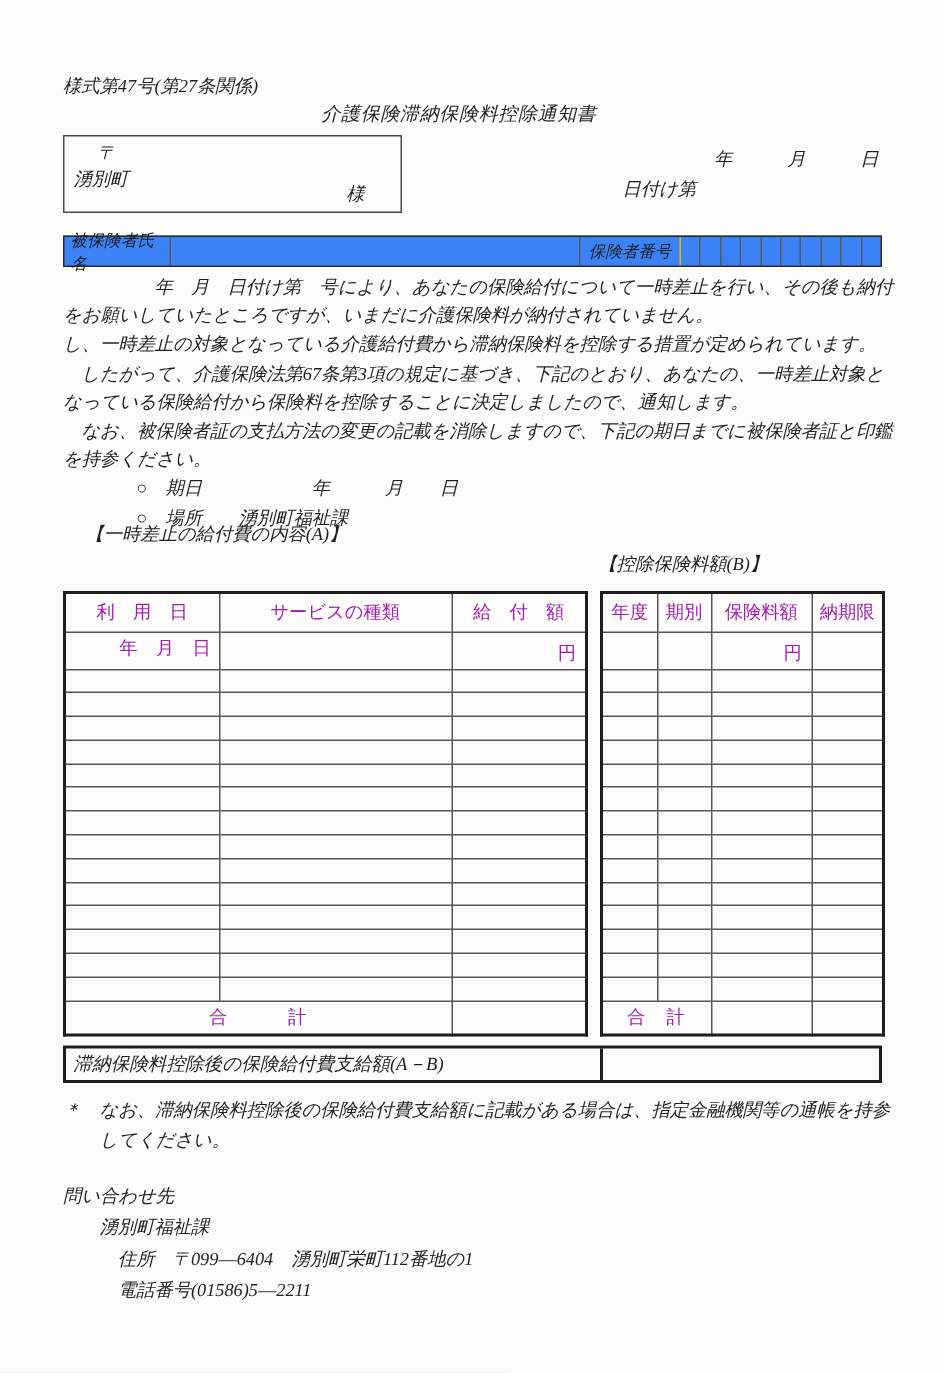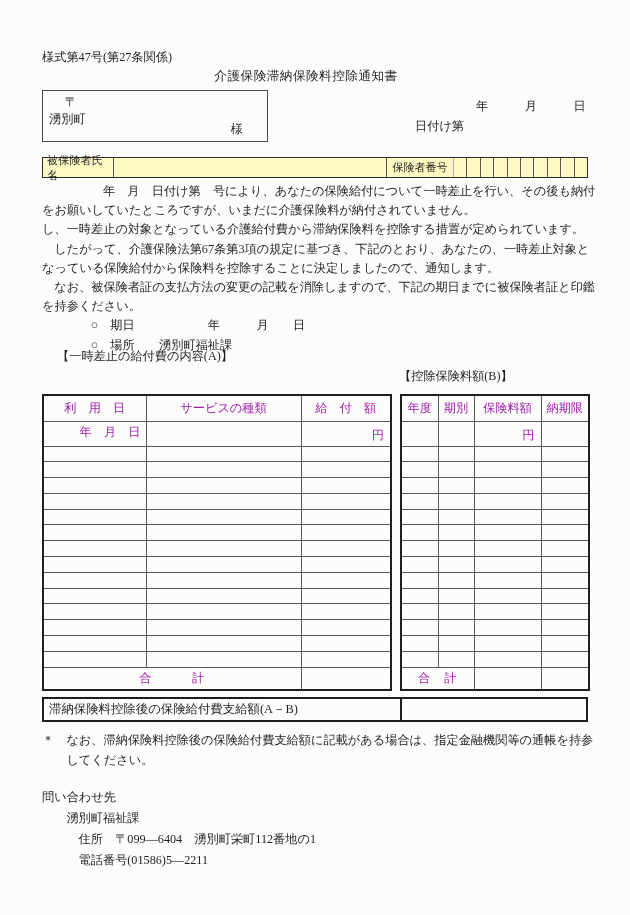--- a/index.html
+++ b/index.html
@@ -2,36 +2,36 @@
 <html><head>
 <meta charset="utf-8">
 <style>
   html,body{margin:0;padding:0;background:#e8e8e8;}
   .page{
     position:relative;width:630px;height:915px;margin:0 auto;
     background:#fcfcfb;color:#1f1f1f;overflow:hidden;
     font-family:"Liberation Serif","DejaVu Serif",serif;
     font-size:12.2px;
   }
-  .abs{position:absolute;}
+  .abs{position:absolute;font-style:italic;}
   .nowrap{white-space:pre;}
 
   .form-no{left:42px;top:49px;}
   .doc-title{left:0;top:68px;width:612px;text-align:center;font-size:12.6px;letter-spacing:0.5px;}
 
   .addr-box{left:42px;top:90px;width:226px;height:52px;border:1px solid #4a4a4a;box-sizing:border-box;}
   .addr-postal{position:absolute;left:22px;top:3px;}
   .addr-town{position:absolute;left:6px;top:20px;}
   .addr-honorific{position:absolute;right:24px;bottom:3px;}
 
   .date-line{left:476px;top:98px;}
   .mayor{left:415px;top:118px;}
 
   .name-row{left:42px;top:157px;width:546px;height:21px;display:flex;align-items:stretch;
-    border:1.5px solid #2b2b2b;box-sizing:border-box;background:#fef9c3;}
+    border:1.5px solid #2b2b2b;box-sizing:border-box;background:#3b82f6;}
   .nr-cell{display:flex;align-items:center;box-sizing:border-box;}
   .nr-label{width:71px;padding-left:4px;font-size:11px;letter-spacing:0.2px;border-right:1px solid #565656;}
   .nr-blank{flex:1;border-right:1px solid #565656;}
   .nr-label2{width:67px;justify-content:center;font-size:11px;border-right:1px solid #eab308;}
   .digit-wrap{width:133px;display:flex;}
   .digit-cell{flex:1;border-right:1px solid #565656;}
   .digit-cell:last-child{border-right:none;}
 
   .body-text{left:42px;top:182px;line-height:19.2px;}
   .body-text div{white-space:pre;}

